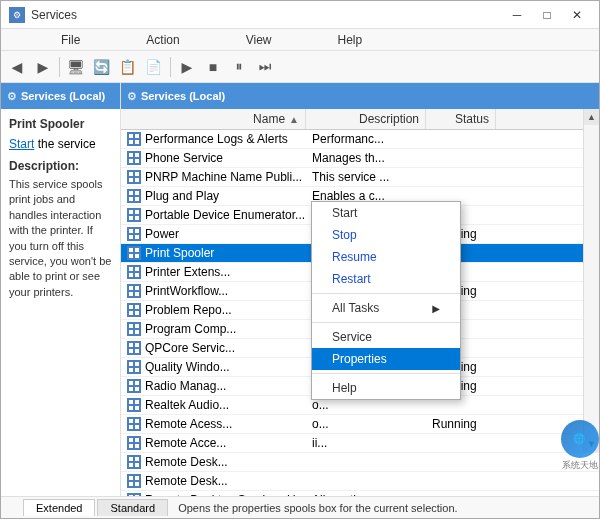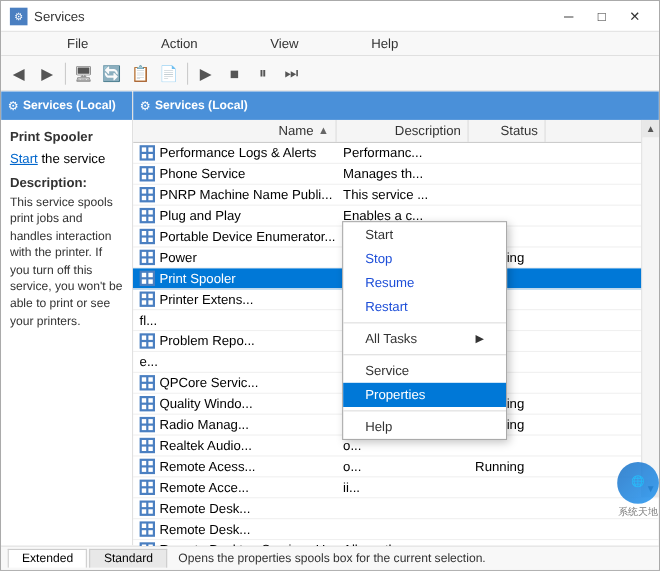--- a/index.html
+++ b/index.html
@@ -327,21 +327,21 @@
 
     .submenu-arrow { font-size: 10px; }
 
     
     .status-bar {
       height: 22px;
       background: #f8f8f8;
       border-top: 1px solid #e0e0e0;
       display: flex;
       align-items: center;
-      padding: 0 6px;
+      padding: 0 22px;
       gap: 0;
       flex-shrink: 0;
     }
 
     .tabs-area {
       display: flex;
       align-items: flex-end;
       gap: 0;
       margin-right: 8px;
     }
@@ -634,20 +634,31 @@
                     <rect x="7" y="7" width="4" height="4"></rect>
                   </svg>
     </span>
                 <span>Printer Extens...</span>
               </div>
       <div class="td"></div>
       <div class="td"></div>
       <div class="td"></div>
     </div>
             <div class="table-row">
+      <div class="td">
+                <span class="service-icon">
+      <svg viewBox="0 0 12 12" fill="white">
+                    <rect x="1" y="1" width="4" height="4"></rect>
+                    <rect x="7" y="1" width="4" height="4"></rect>
+                    <rect x="1" y="7" width="4" height="4"></rect>
+                    <rect x="7" y="7" width="4" height="4"></rect>
+                  </svg>
+    </span>
+                <span>PrintWorkflow...</span>
+              </div>
       <div class="td">fl...</div>
       <div class="td">Running</div>
       <div class="td"></div>
     </div>
             <div class="table-row">
       <div class="td">
                 <span class="service-icon">
       <svg viewBox="0 0 12 12" fill="white">
                     <rect x="1" y="1" width="4" height="4"></rect>
                     <rect x="7" y="1" width="4" height="4"></rect>
@@ -655,20 +666,31 @@
                     <rect x="7" y="7" width="4" height="4"></rect>
                   </svg>
     </span>
                 <span>Problem Repo...</span>
               </div>
       <div class="td">...</div>
       <div class="td"></div>
       <div class="td"></div>
     </div>
             <div class="table-row">
+      <div class="td">
+                <span class="service-icon">
+      <svg viewBox="0 0 12 12" fill="white">
+                    <rect x="1" y="1" width="4" height="4"></rect>
+                    <rect x="7" y="1" width="4" height="4"></rect>
+                    <rect x="1" y="7" width="4" height="4"></rect>
+                    <rect x="7" y="7" width="4" height="4"></rect>
+                  </svg>
+    </span>
+                <span>Program Comp...</span>
+              </div>
       <div class="td">e...</div>
       <div class="td"></div>
       <div class="td"></div>
     </div>
             <div class="table-row">
       <div class="td">
                 <span class="service-icon">
       <svg viewBox="0 0 12 12" fill="white">
                     <rect x="1" y="1" width="4" height="4"></rect>
                     <rect x="7" y="1" width="4" height="4"></rect>

